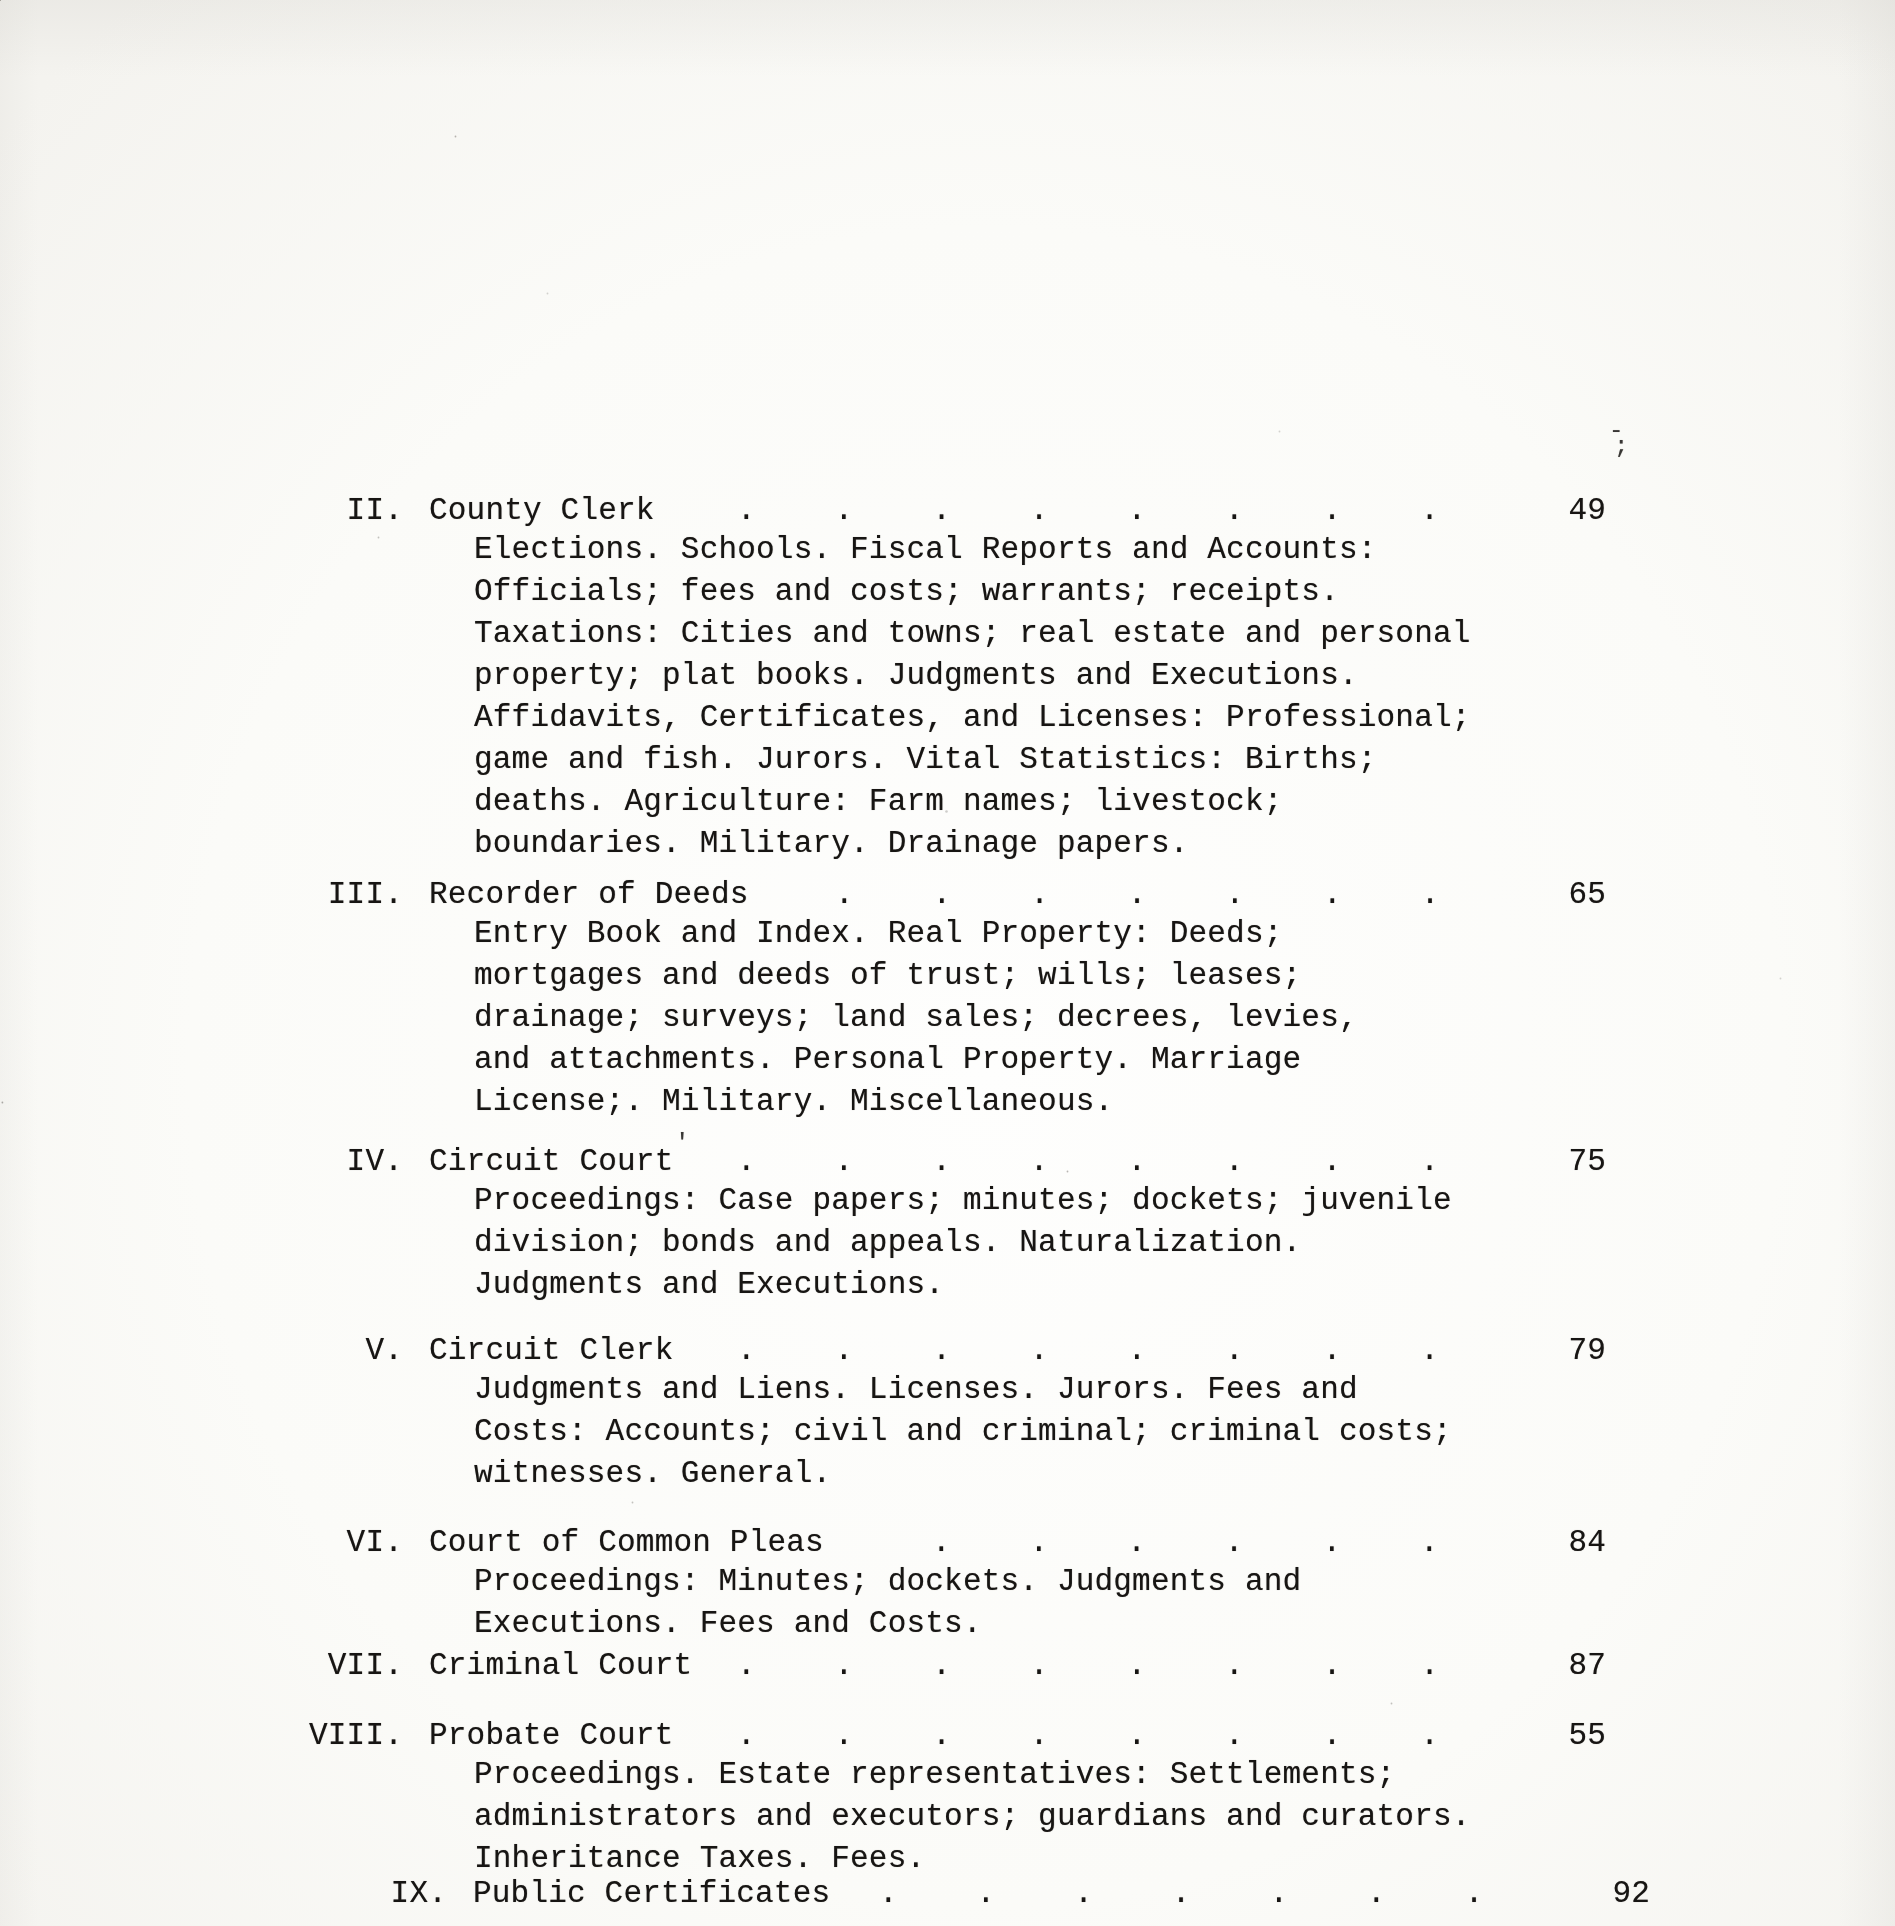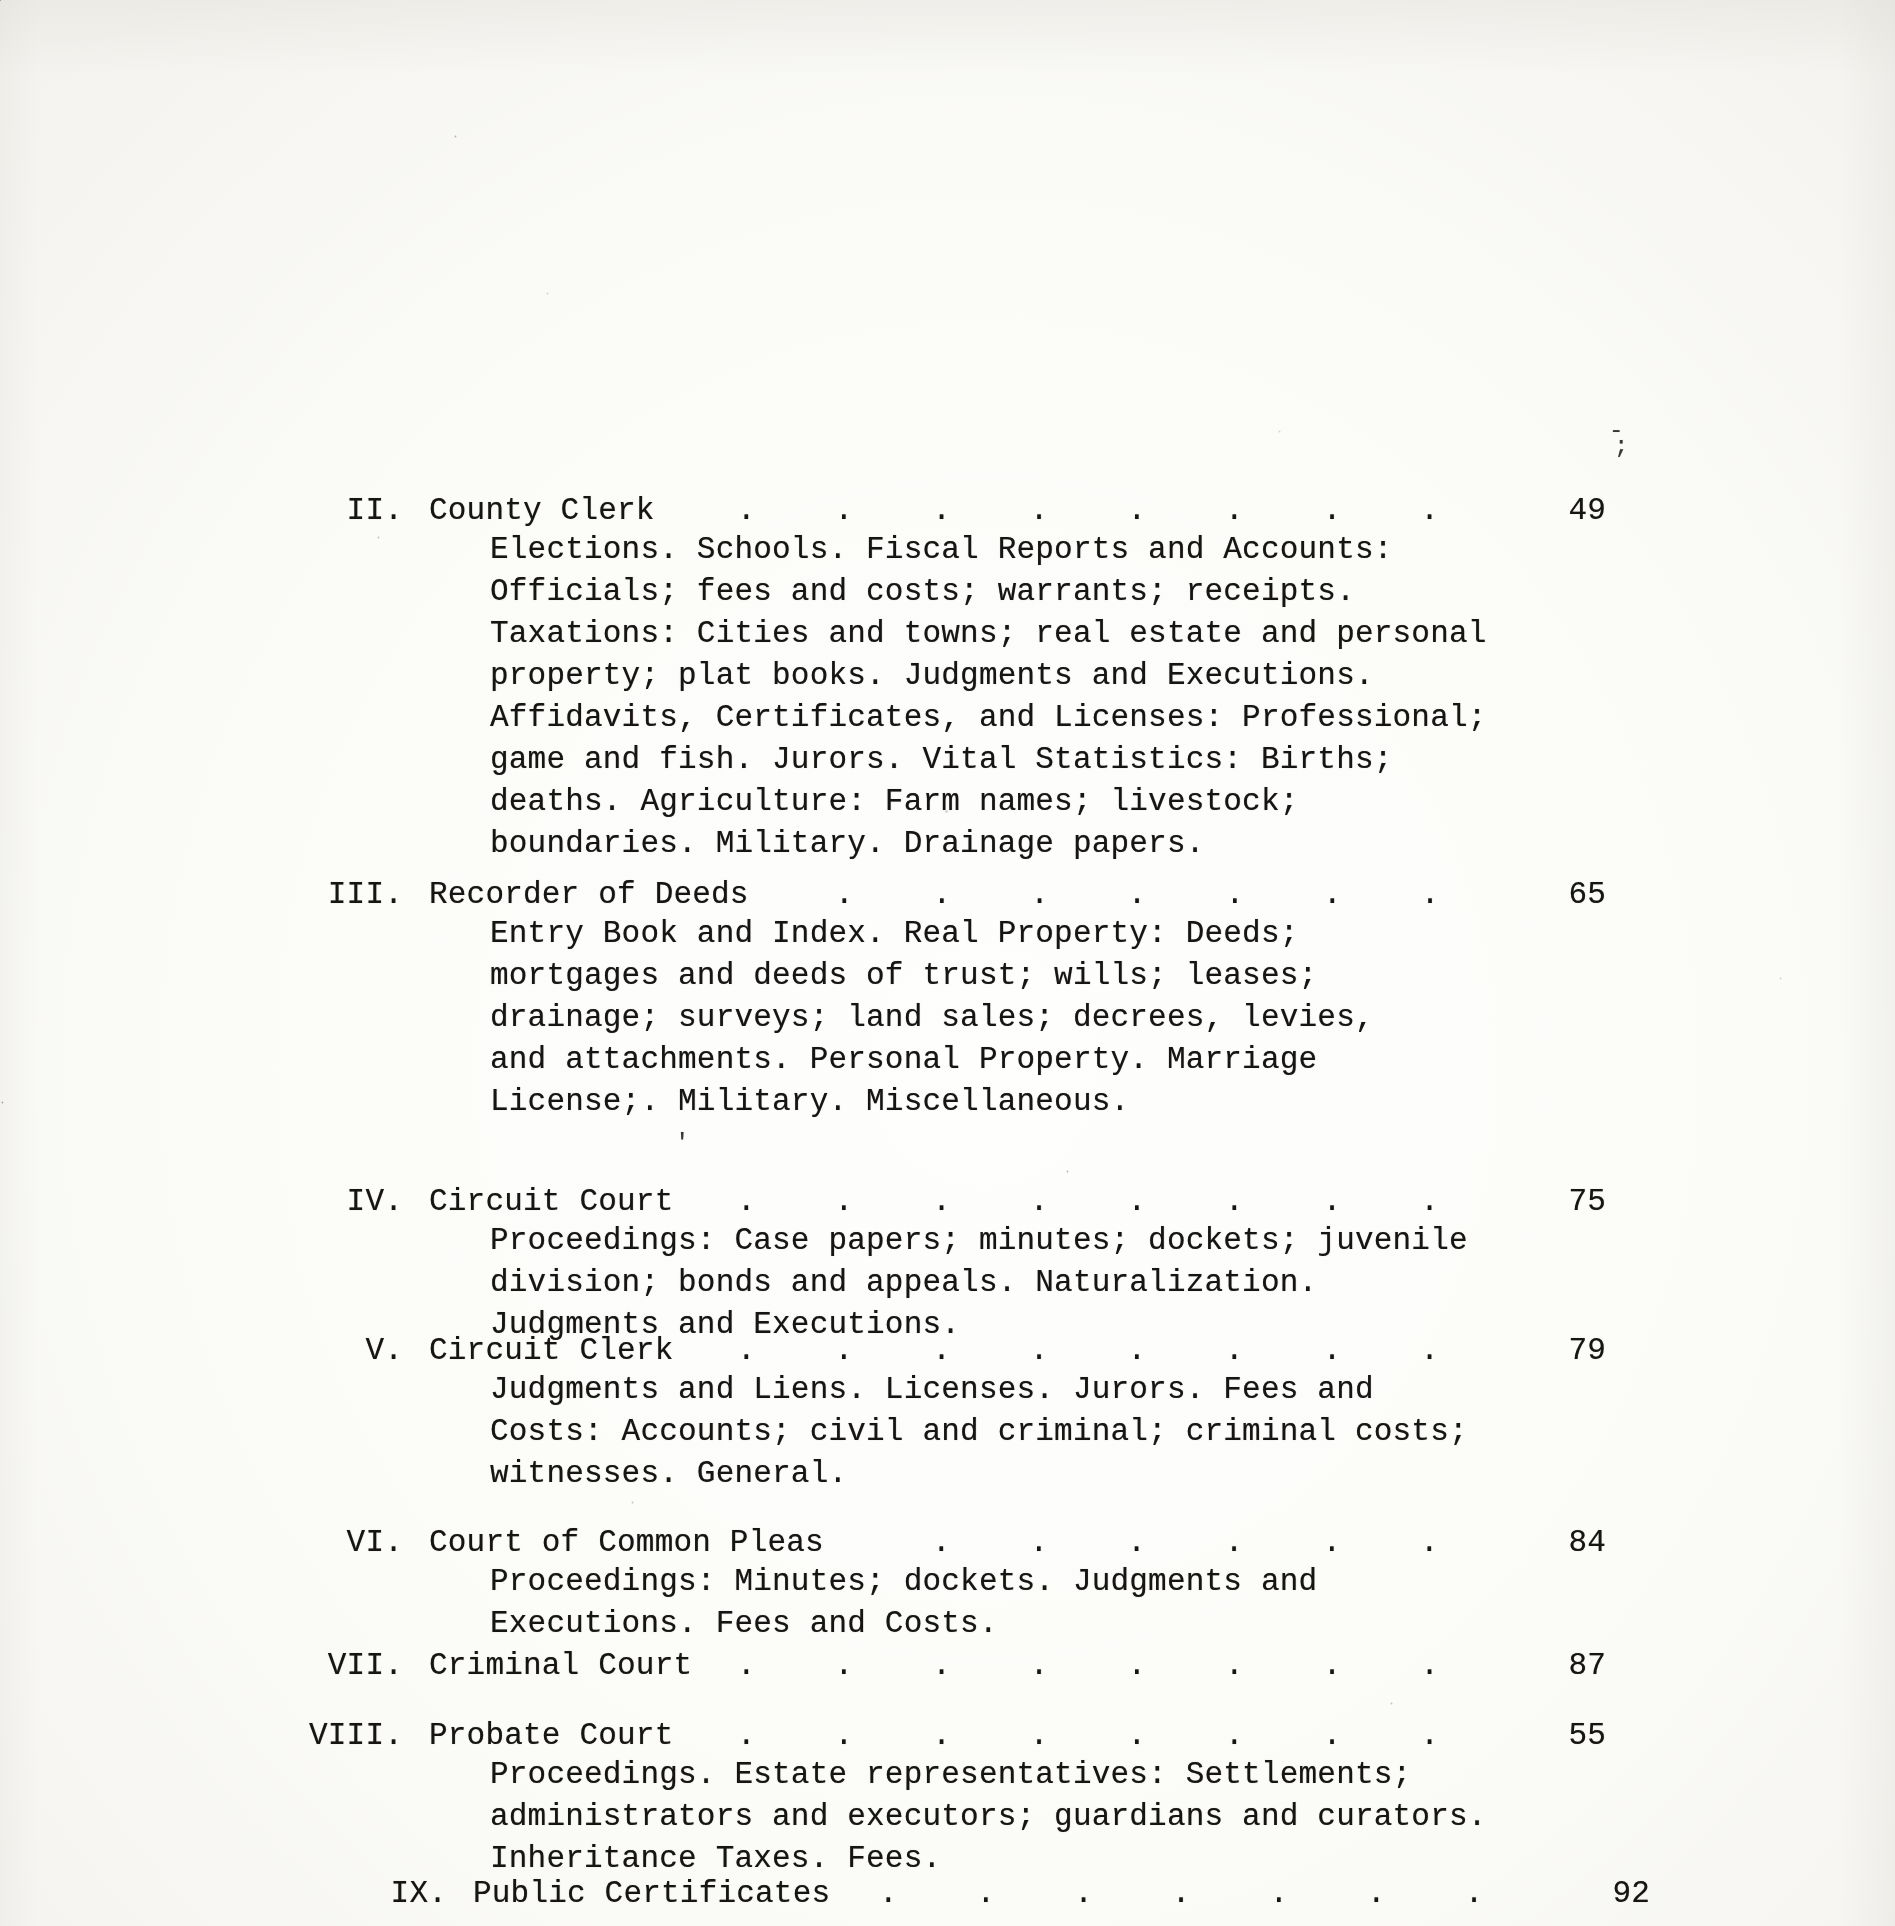--- a/index.html
+++ b/index.html
@@ -20,21 +20,21 @@
     color:#171513;
     text-shadow: 0 0 0.8px rgba(40,36,30,0.45), 0.4px 0.4px 0 rgba(40,36,30,0.12);
     letter-spacing:0.2px;
   }
   .row{position:absolute;left:0;width:1895px;height:42px;font-size:31px;line-height:42px;}
   .num{position:absolute;left:0;width:403px;text-align:right;white-space:pre;}
   .title{position:absolute;left:429px;white-space:pre;}
   .leader{position:absolute;word-spacing:60px;white-space:pre;}
   .pagenum{position:absolute;left:1402px;width:204px;text-align:right;}
   .desc{
-    position:absolute;left:490px;top:39px;width:1098px;
+    position:absolute;left:474px;top:39px;width:1098px;
     white-space:pre-line;line-height:42px;font-size:31px;
   }
   .toc-title{position:absolute;left:302px;white-space:pre;}
   .art{position:absolute;font-size:24px;line-height:24px;opacity:0.85;}
   
   .specks{
     position:absolute;top:0;left:0;width:1.2px;height:1.2px;border-radius:50%;
     background:rgba(70,66,60,0.55);
     box-shadow:
       455px 136px 0 0.4px rgba(80,76,70,0.40),
@@ -89,21 +89,21 @@
     <span class="title">Recorder of Deeds</span>
     <span class="leader" style="left:835px;">. . . . . . .</span>
     <span class="pagenum">65</span>
     <div class="desc">Entry Book and Index. Real Property: Deeds;
 mortgages and deeds of trust; wills; leases;
 drainage; surveys; land sales; decrees, levies,
 and attachments. Personal Property. Marriage
 License;. Military. Miscellaneous.</div>
   </div>
 
-  <div class="row ink" style="top:1141px;margin-top:40px;">
+  <div class="row ink" style="top:1141px;">
     <span class="num">IV.</span>
     <span class="title">Circuit Court</span>
     <span class="leader" style="left:737px;">. . . . . . . .</span>
     <span class="pagenum">75</span>
     <div class="desc">Proceedings: Case papers; minutes; dockets; juvenile
 division; bonds and appeals. Naturalization.
 Judgments and Executions.</div>
   </div>
 
   <div class="row ink" style="top:1330px;">

